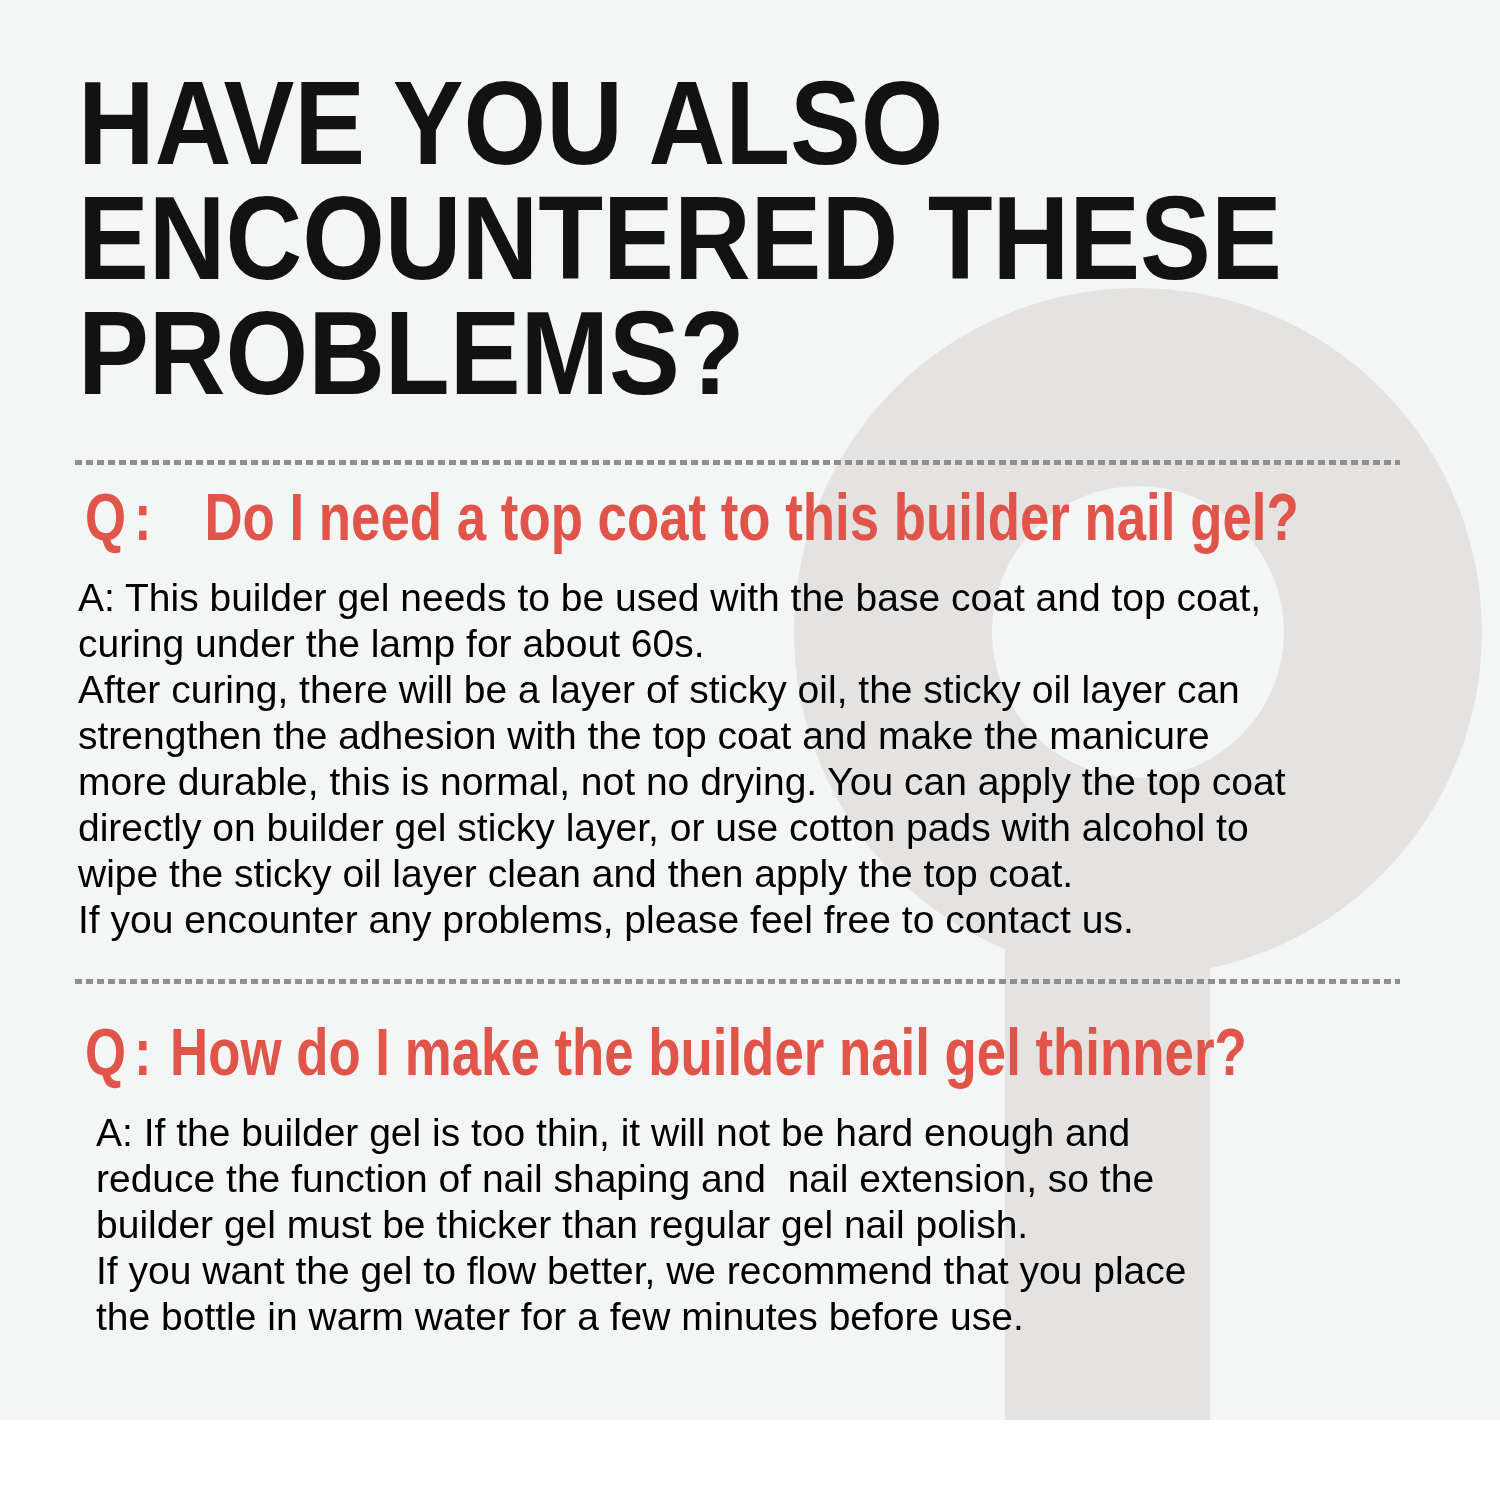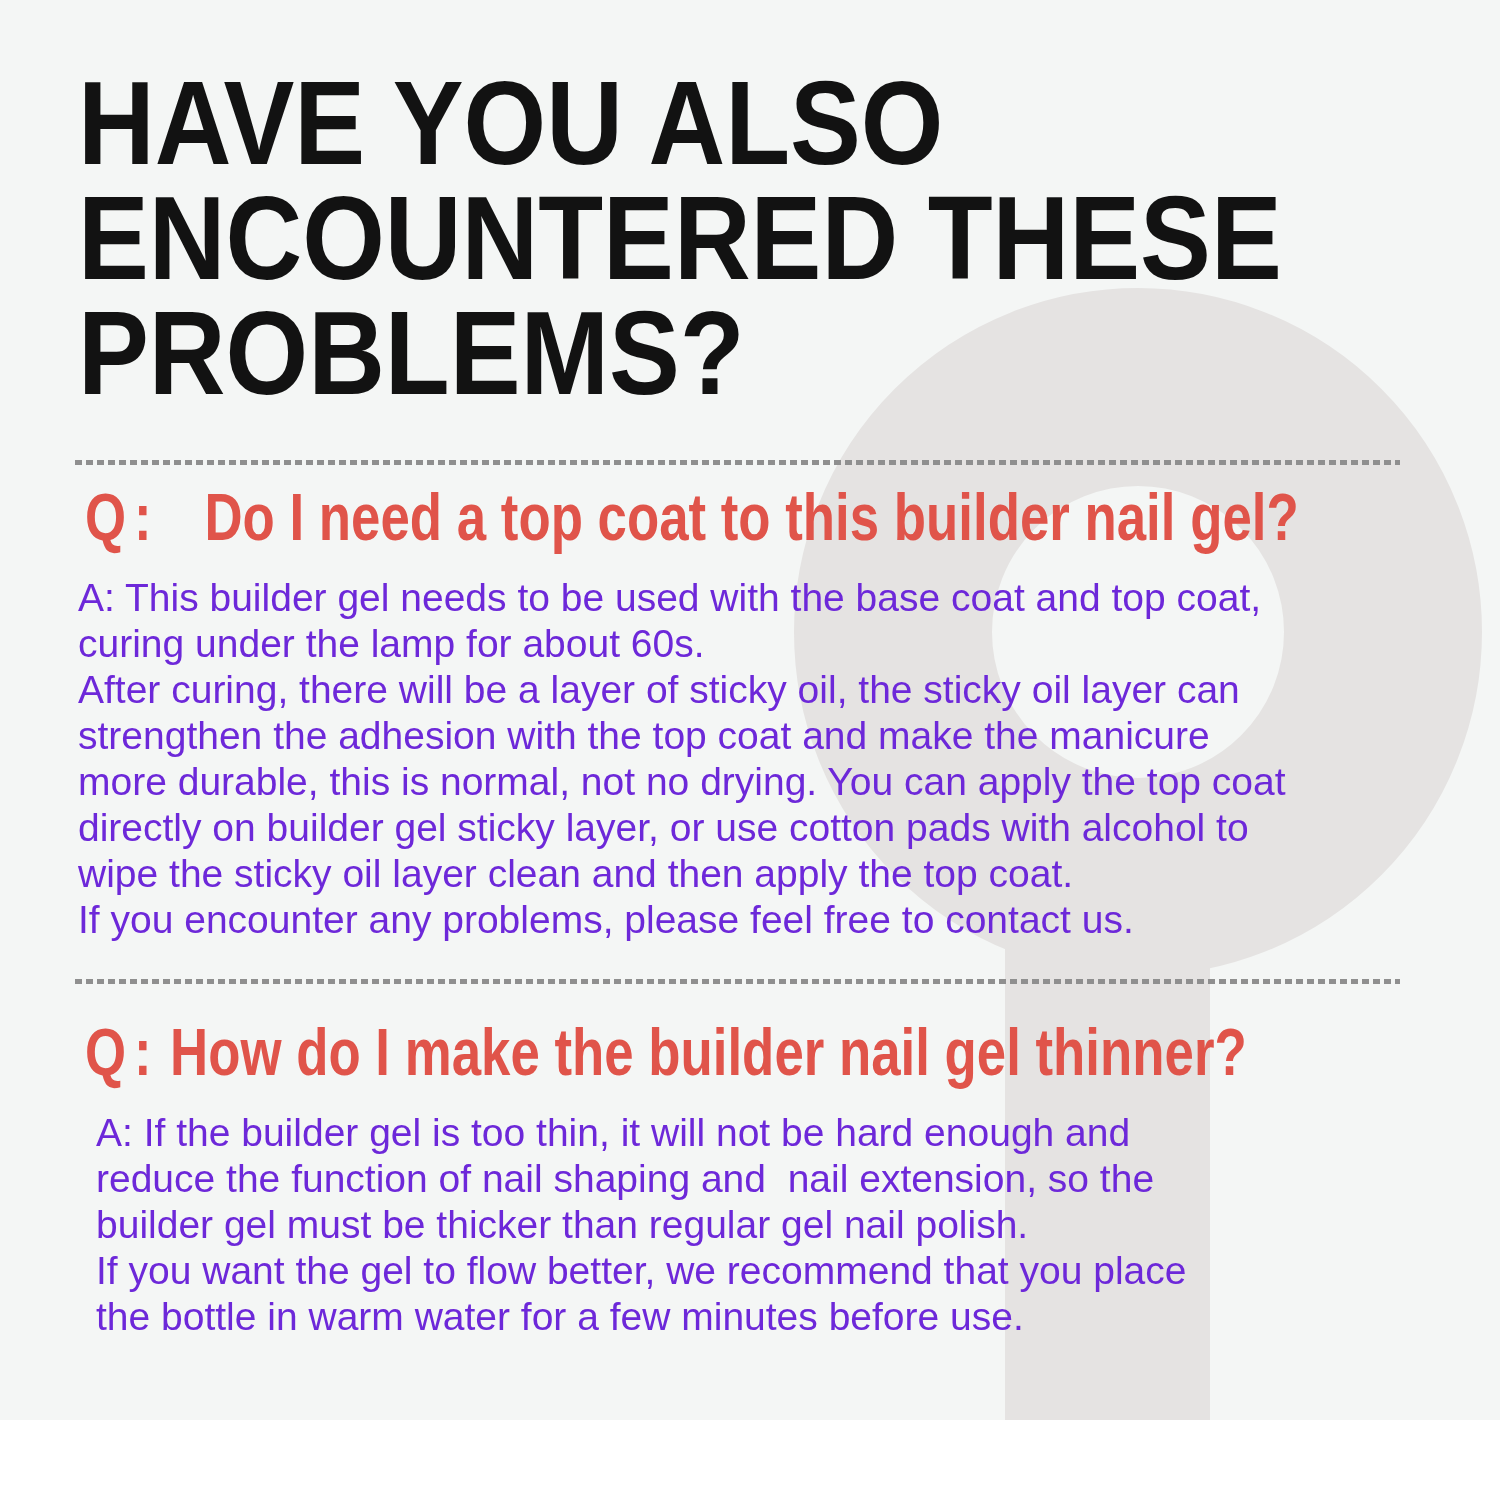--- a/index.html
+++ b/index.html
@@ -34,21 +34,21 @@
   }
   .q-row-1{top:483px;}
   .q-row-1 .q-gap{width:56px;}
   .q-row-2{top:1018px;}
   .q-row-2 .q-gap{width:13px;}
   .q-label{letter-spacing:10px;}
   .q-gap{flex:0 0 auto;}
   .answer{
     left:78px;
     font-size:39px;line-height:46px;
-    color:#6d28d9;white-space:pre-wrap;
+    color:#000000;white-space:pre-wrap;
   }
   .answer-1{top:575px;}
   .answer-2{top:1110px;margin-left:18px;}
 </style>
 </head>
 <body>
 
 <div class="page">
 
   <svg class="watermark-svg" width="1500" height="1500" viewBox="0 0 1500 1500" aria-hidden="true">

